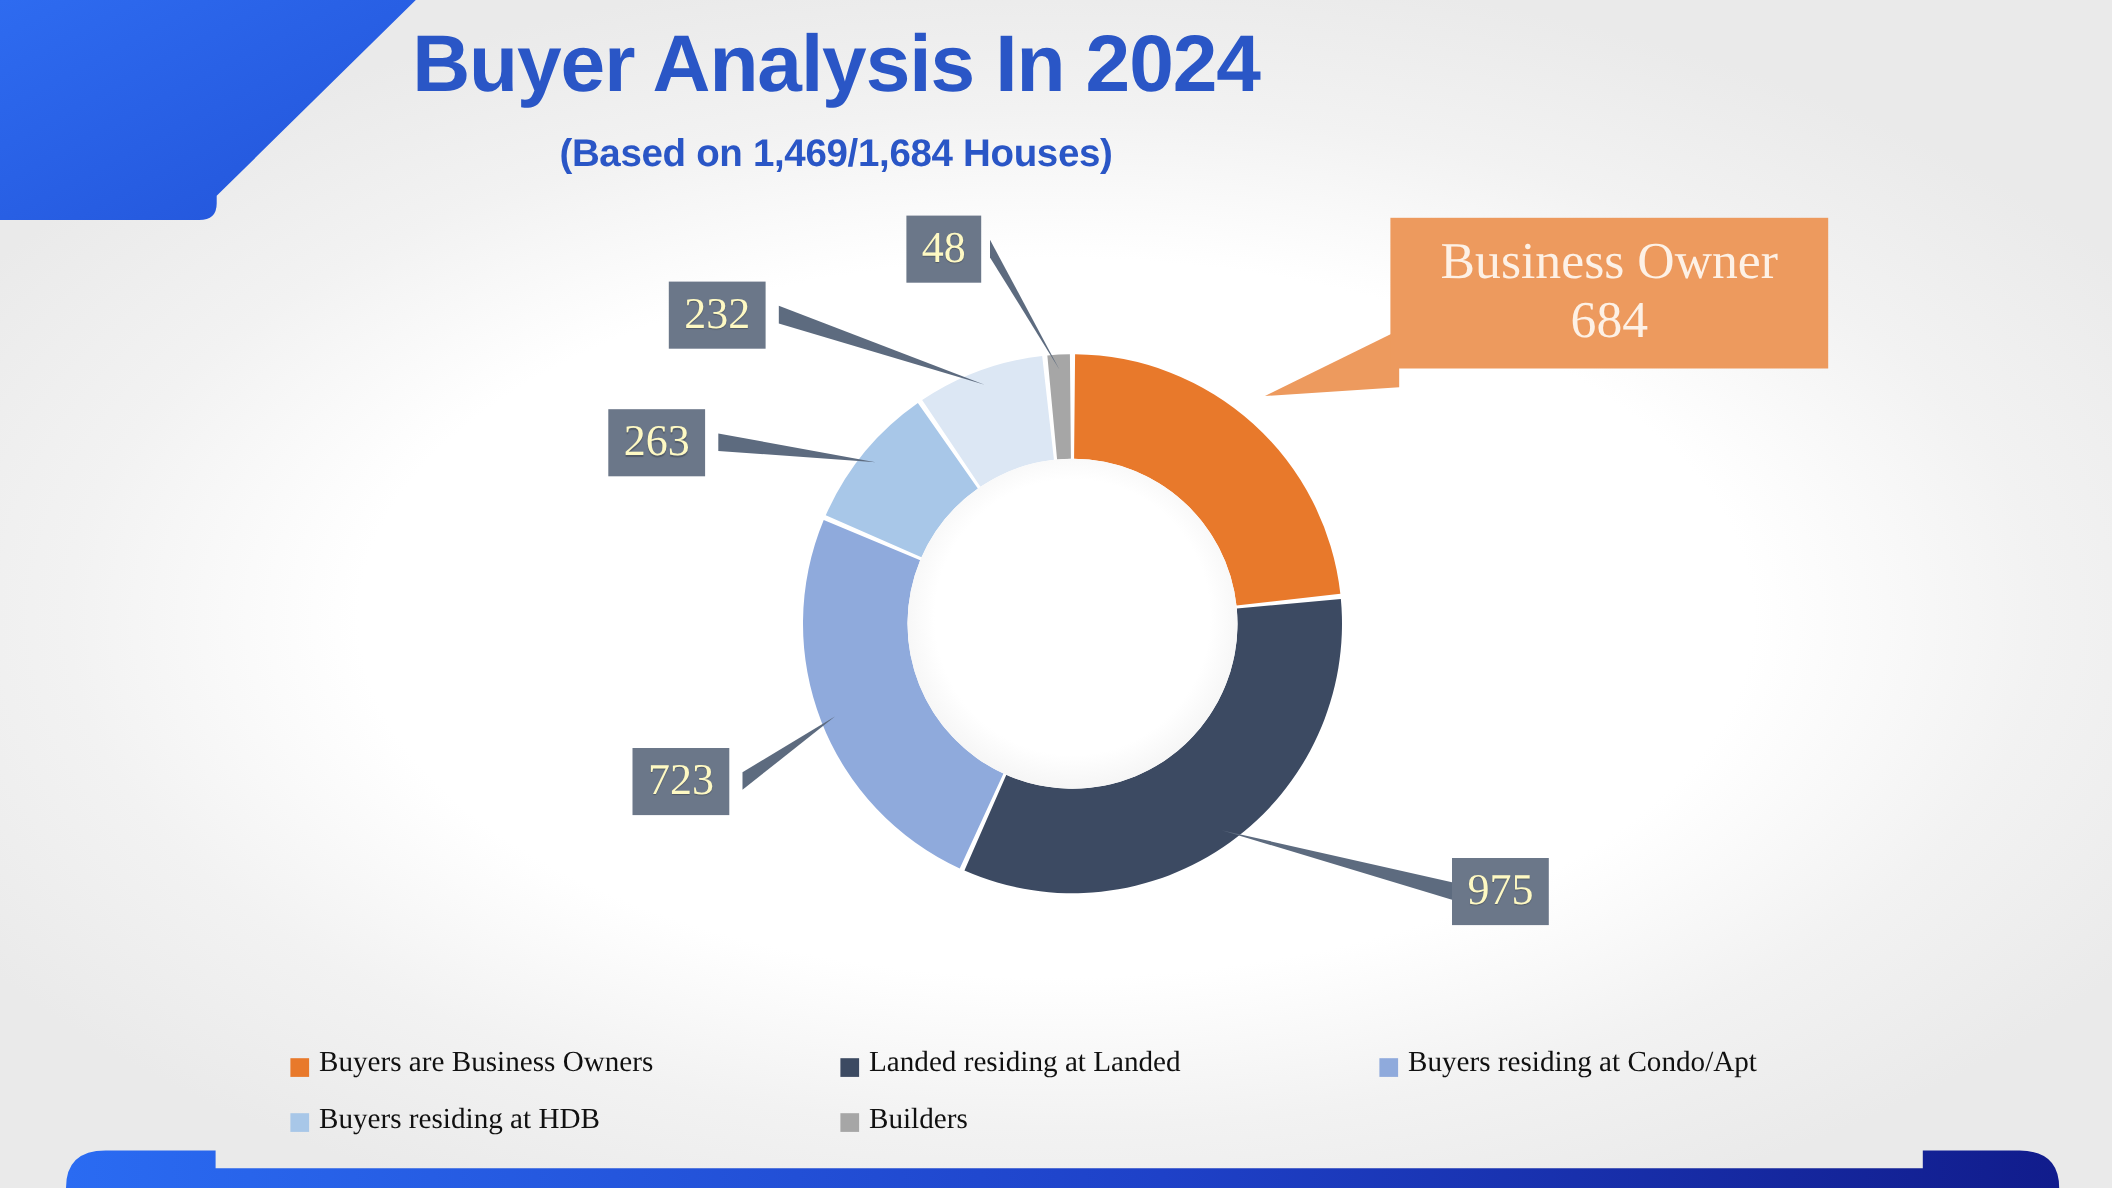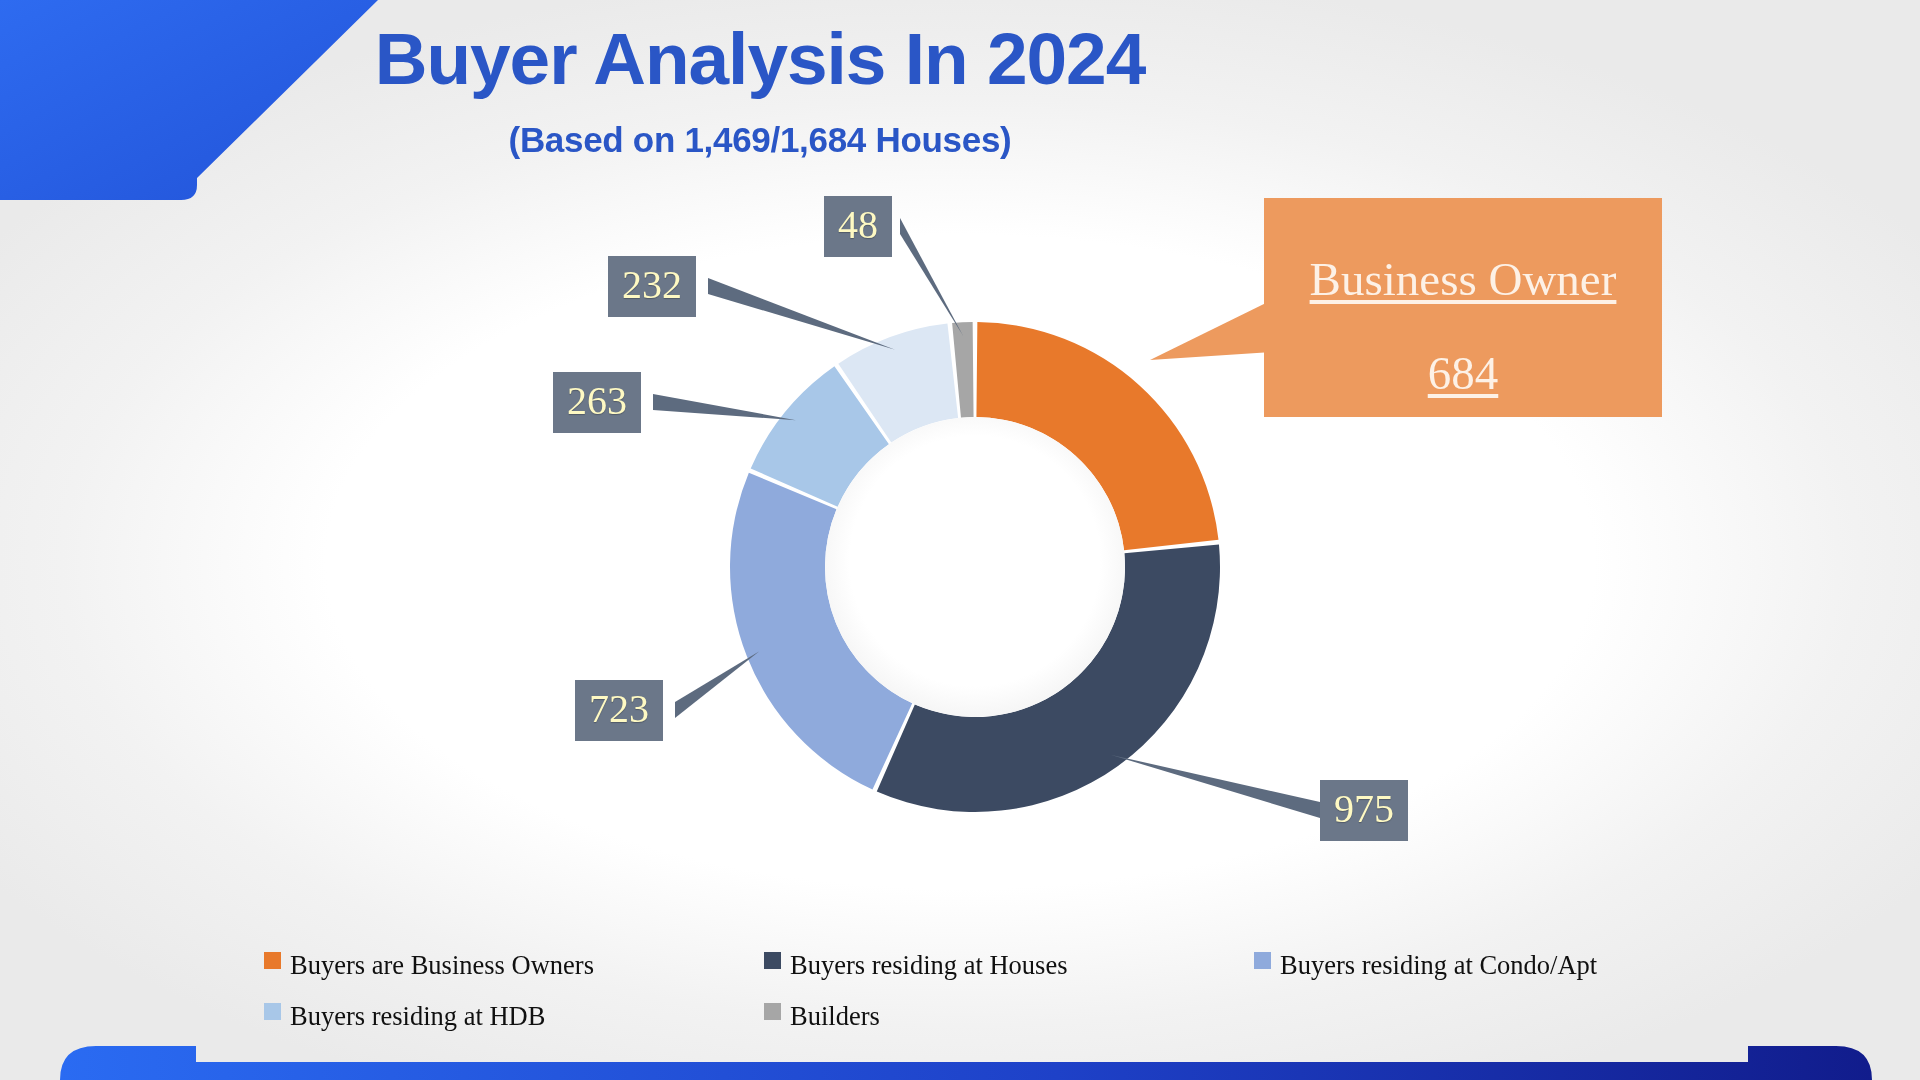--- a/index.html
+++ b/index.html
@@ -53,30 +53,30 @@
     width:398px;
     background:#ED9A5E;
     color:#FDF1E6;
     text-align:center;
     font-family:"Liberation Serif", serif;
     font-size:47px;
     line-height:1.12;
     padding:14px 10px 18px 10px;
     box-sizing:border-box;
   }
-  #highlight-callout .hl-line{display:block;text-decoration:underline;text-underline-offset:5px;margin-top:41px;}
+  #highlight-callout .hl-line{display:block;text-underline-offset:5px;}
 
   
   #legend{
     position:absolute;left:248px;top:952px;width:1420px;
     display:grid;grid-template-columns:500px 490px 430px;
     row-gap:24px;
     font-family:"Liberation Serif", serif;
   }
-  .legend-item{display:flex;align-items:flex-start;gap:9px;padding-left:16px;}
+  .legend-item{display:flex;align-items:flex-end;gap:9px;padding-left:16px;}
   .legend-swatch{width:17px;height:17px;flex:0 0 auto;display:block;}
   .legend-text{font-size:26.5px;color:#101010;white-space:nowrap;line-height:1;}
 </style>
 </head>
 <body>
 
 <div id="bg-deco">
   <div id="radial-wash"></div>
 
   <svg class="layer" viewBox="0 0 1920 1080">
@@ -152,21 +152,21 @@
   <span class="hl-line">684</span>
 </div>
 
 <div id="legend">
     <div class="legend-item">
       <span class="legend-swatch" style="background: rgb(232, 121, 43);"></span>
       <span class="legend-text">Buyers are Business Owners</span>
     </div>
     <div class="legend-item">
       <span class="legend-swatch" style="background: rgb(60, 74, 98);"></span>
-      <span class="legend-text">Buyers residing at Houses</span>
+      <span class="legend-text">Landed residing at Landed</span>
     </div>
     <div class="legend-item">
       <span class="legend-swatch" style="background: rgb(143, 170, 220);"></span>
       <span class="legend-text">Buyers residing at Condo/Apt</span>
     </div>
     <div class="legend-item">
       <span class="legend-swatch" style="background: rgb(168, 199, 232);"></span>
       <span class="legend-text">Buyers residing at HDB</span>
     </div>
     <div class="legend-item">

